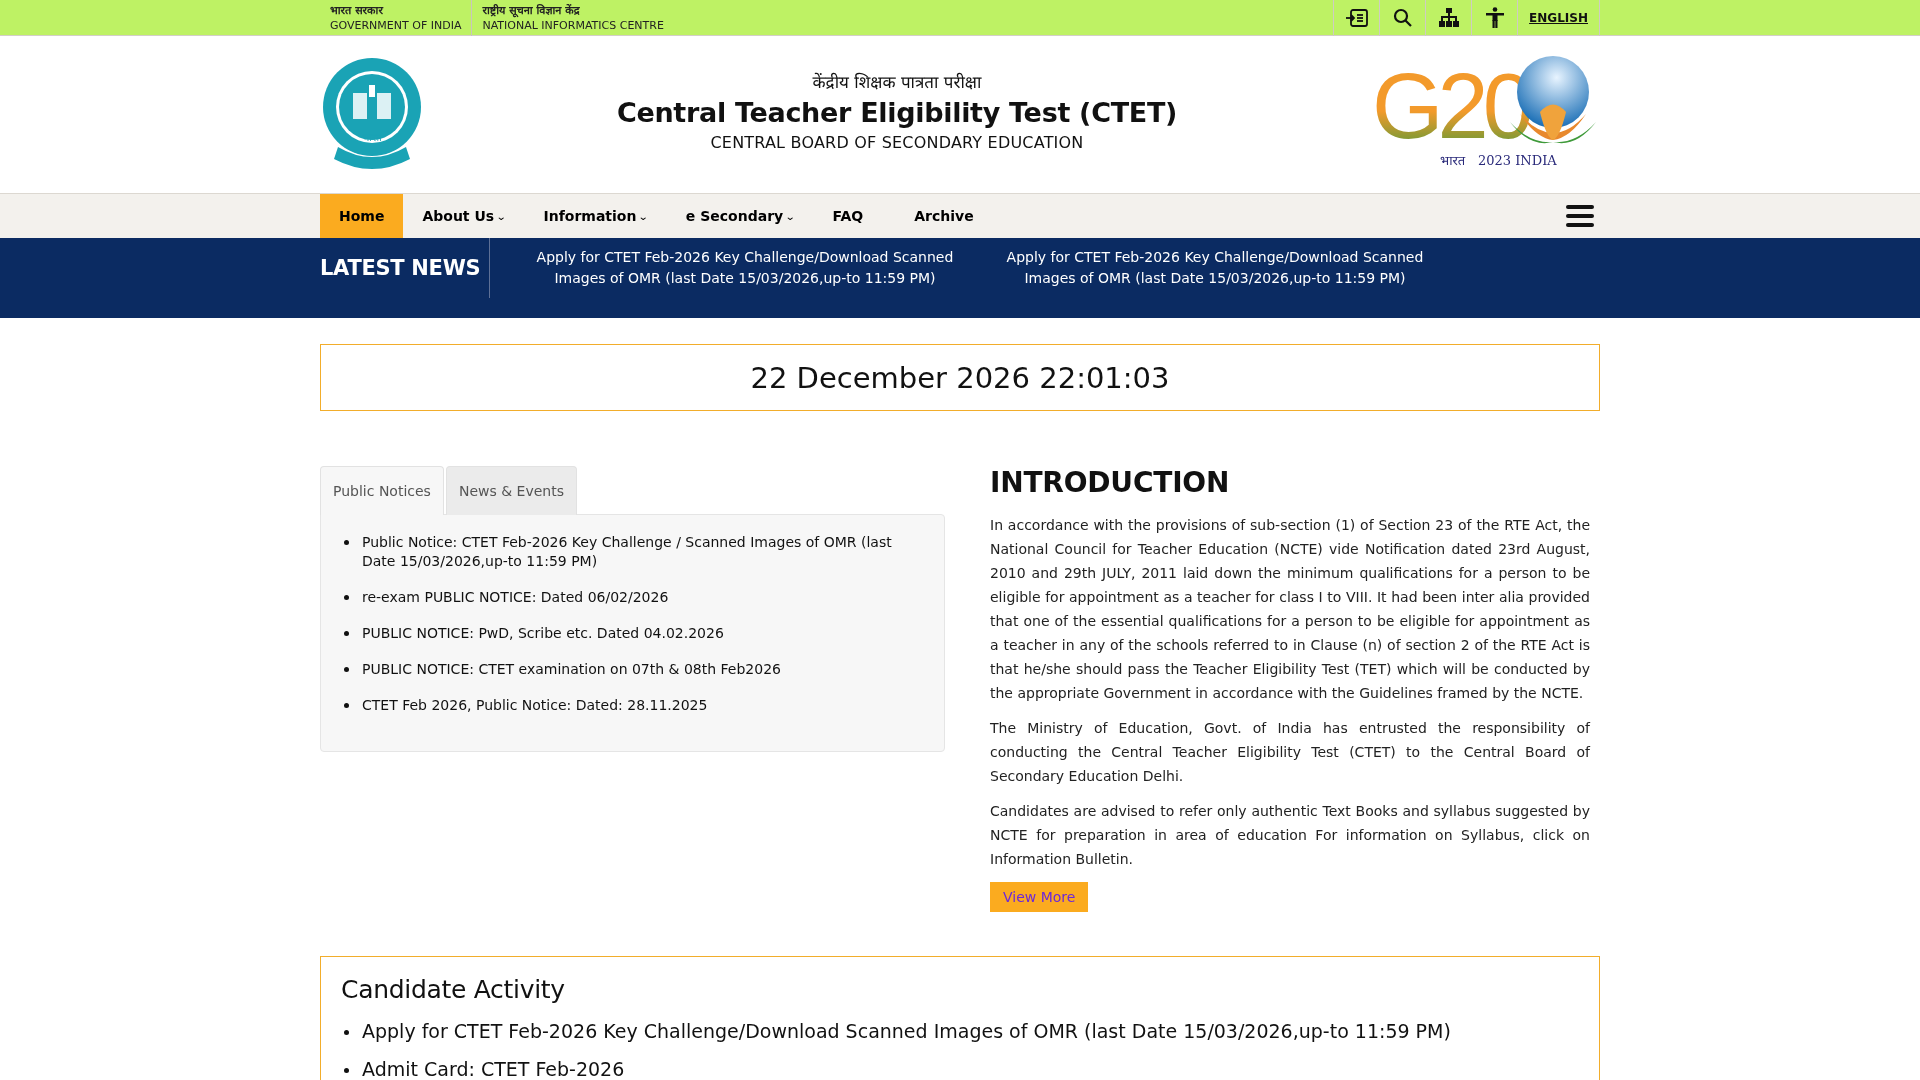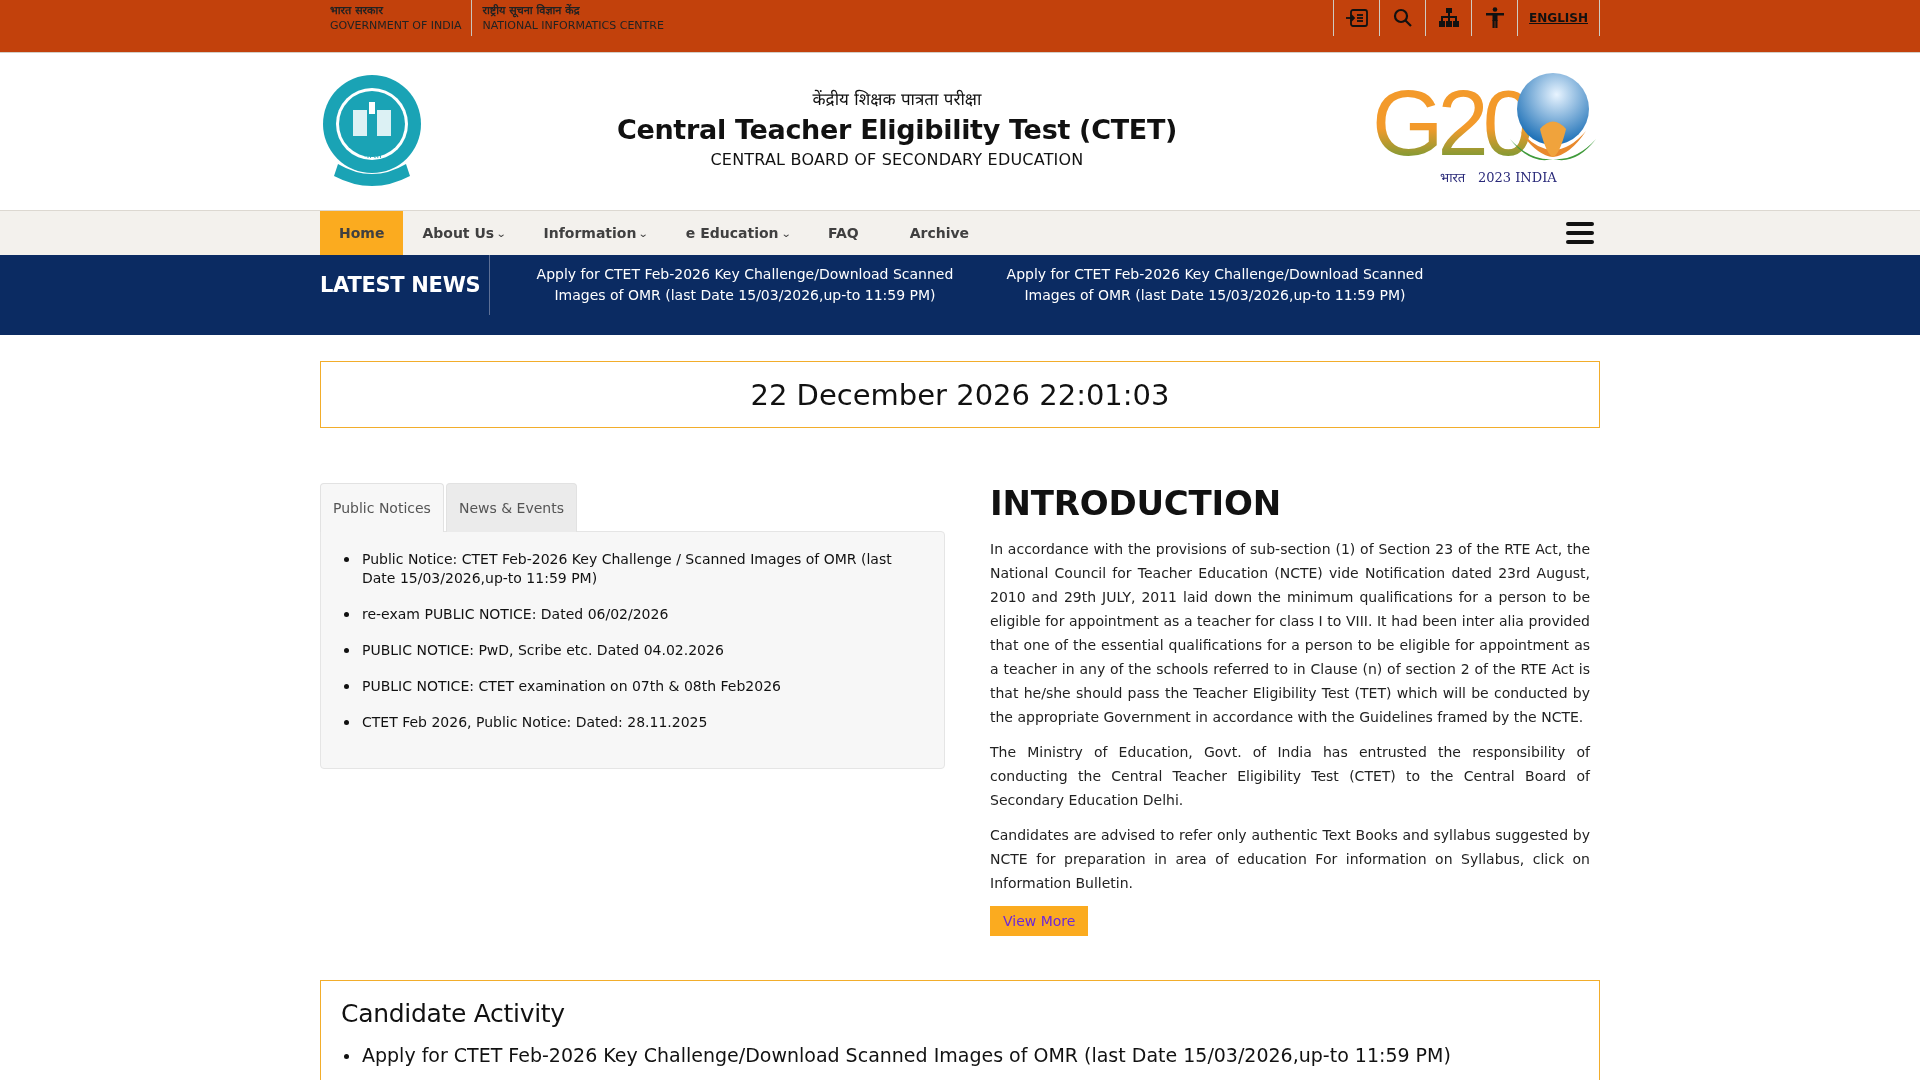--- a/index.html
+++ b/index.html
@@ -1,20 +1,20 @@
 <!DOCTYPE html>
 <html><head>
 <meta charset="utf-8">
 <style>
   * { box-sizing: border-box; margin: 0; padding: 0; }
   html, body { width: 1920px; height: 1080px; overflow: hidden; background: #ffffff; font-family: "DejaVu Sans", "Liberation Sans", sans-serif; color: #111; }
   .container { width: 1280px; margin: 0 auto; position: relative; }
 
   
-  .topbar { height: 53px; background: #c2410c; border-bottom: 1px solid #d3cfc7; }
+  .topbar { height: 36px; background: #bef264; border-bottom: 1px solid #d3cfc7; }
   .topbar .container { display: flex; height: 36px; align-items: stretch; }
   .gov-link { padding: 3px 10px 0 10px; font-size: 11px; line-height: 15px; color: #222; }
   .gov-link .hi { font-size: 11px; font-weight: bold; }
   .gov-link.sep { border-left: 1px solid #c9c5bd; }
   .top-tools { margin-left: auto; display: flex; height: 36px; }
   .tool { width: 46px; border-left: 1px solid #cfcbc3; display: flex; align-items: center; justify-content: center; cursor: pointer; }
   .tool svg { width: 24px; height: 24px; }
   .tool.lang { width: auto; padding: 0 11px; font-size: 12px; font-weight: bold; text-decoration: underline; border-right: 1px solid #cfcbc3; color: #111; }
 
   
@@ -23,21 +23,21 @@
   .logo-cbse { width: 104px; height: 120px; margin-left: 0; }
   .header-title { flex: 1; text-align: center; margin-top: -8px; }
   .header-title .hindi { font-size: 17px; color: #111; margin-bottom: 4px; }
   .header-title .en { font-size: 27px; font-weight: bold; letter-spacing: -0.3px; color: #111; }
   .header-title .board { font-size: 16px; font-weight: normal; margin-top: 5px; color: #111; letter-spacing: 0.2px; }
   .logo-g20 { width: 230px; height: 125px; position: relative; }
 
   
   .nav { height: 45px; background: #f3f1ed; border-top: 1px solid #dcd8d1; }
   .nav .container { display: flex; height: 44px; align-items: stretch; }
-  .nav-item { padding: 0 19px; font-size: 14px; font-weight: bold; display: flex; align-items: center; color: #404040; cursor: pointer; }
+  .nav-item { padding: 0 19px; font-size: 14px; font-weight: bold; display: flex; align-items: center; color: #000000; cursor: pointer; }
   .nav-item.active { background: #fbab1f; }
   .nav-item .chev { font-size: 10px; margin-left: 3px; font-weight: normal; transform: scaleX(1.3); display: inline-block; }
   .hamburger { margin-left: auto; width: 40px; display: flex; flex-direction: column; justify-content: center; align-items: center; gap: 5px; cursor: pointer; }
   .hamburger span { display: block; width: 28px; height: 4px; border-radius: 2px; background: #111; }
 
   
   .newsband { height: 80px; background: #0b2b62; color: #fff; }
   .newsband .container { display: flex; height: 60px; align-items: stretch; }
   .news-label { width: 170px; border-right: 1px solid #5e7096; display: flex; align-items: center; font-size: 21px; font-weight: bold; letter-spacing: -0.3px; }
   .news-items { display: flex; align-items: center; padding-left: 20px; }
@@ -52,21 +52,21 @@
   .tabs { display: flex; height: 49px; align-items: flex-end; }
   .tab { height: 49px; padding: 0 12px; display: flex; align-items: center; font-size: 14px; color: #555; border: 1px solid #e2e2e2; border-bottom: none; border-radius: 4px 4px 0 0; cursor: pointer; }
   .tab.active { background: #f7f7f7; }
   .tab.inactive { background: #ebebeb; margin-left: 2px; }
   .tab-panel { background: #f7f7f7; border: 1px solid #e5e5e5; border-radius: 0 4px 4px 4px; height: 238px; padding: 18px 20px 0 20px; margin-top: -1px; }
   .tab-panel ul { list-style: none; }
   .tab-panel li { position: relative; padding-left: 21px; font-size: 14px; line-height: 19px; margin-bottom: 17px; cursor: pointer; color: #111; }
   .tab-panel li::before { content: ""; position: absolute; left: 3px; top: 7px; width: 5px; height: 5px; border-radius: 50%; background: #111; }
 
   .right-col { margin-left: 45px; width: 600px; }
-  .intro-title { font-size: 34px; font-weight: bold; margin-top: 0; color: #111; letter-spacing: -0.2px; }
+  .intro-title { font-size: 28px; font-weight: bold; margin-top: 0; color: #111; letter-spacing: -0.2px; }
   .intro-p { font-size: 14px; line-height: 24px; text-align: justify; color: #222; margin-top: 11px; }
   .intro-p.first { margin-top: 14px; }
   .viewmore { display: inline-block; margin-top: 11px; background: #fbab1f; color: #6d28d9; font-size: 14px; padding: 7px 13px; cursor: pointer; }
 
   
   .candbox { margin-top: 44px; border: 1px solid #f2ad2b; height: 200px; padding: 18px 20px; }
   .cand-title { font-size: 25px; color: #111; margin-bottom: 16px; letter-spacing: -0.3px; }
   .cand-list { list-style: none; }
   .cand-list li { font-size: 19px; position: relative; padding-left: 21px; margin-bottom: 16px; cursor: pointer; color: #111; }
   .cand-list li::before { content: ""; position: absolute; left: 3px; top: 10px; width: 5px; height: 5px; border-radius: 50%; background: #111; }
@@ -180,21 +180,21 @@
       </div>
     <div class="nav-item">
         <span>About Us</span>
         <span class="chev">⌄</span>
       </div>
     <div class="nav-item">
         <span>Information</span>
         <span class="chev">⌄</span>
       </div>
     <div class="nav-item">
-        <span>e Education</span>
+        <span>e Secondary</span>
         <span class="chev">⌄</span>
       </div>
     <div class="nav-item">
         <span>FAQ</span>
       </div>
     <div class="nav-item" style="padding-left:32px;">
         <span>Archive</span>
       </div>
     <div class="hamburger">
       <span></span>

